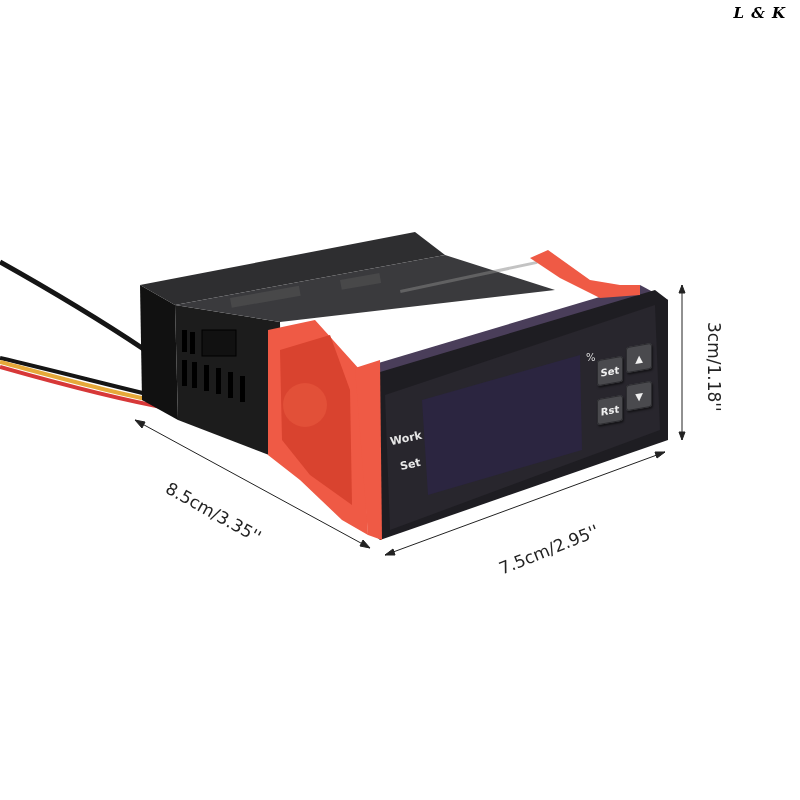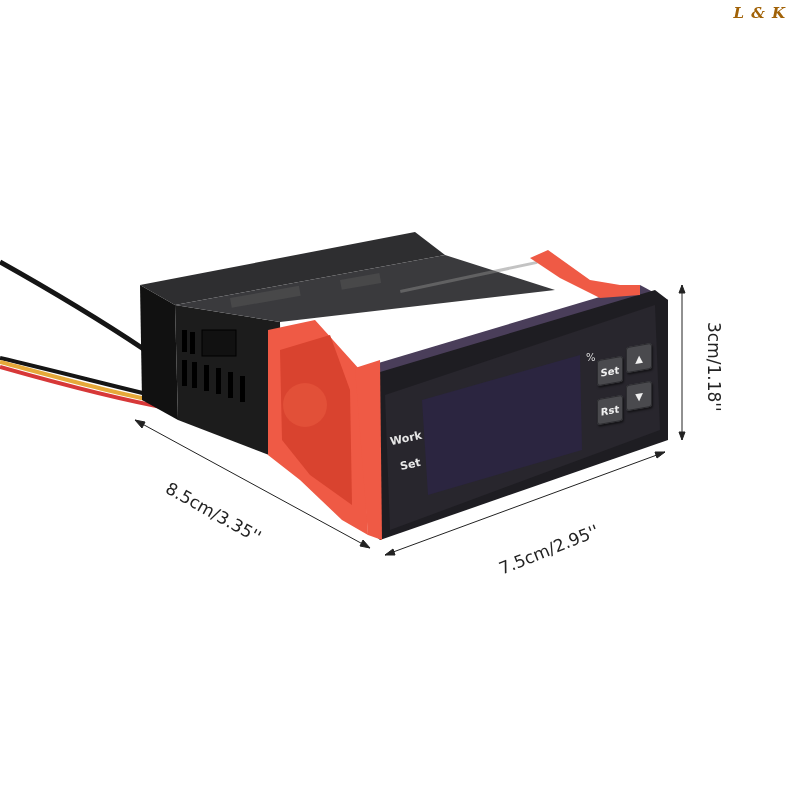--- a/index.html
+++ b/index.html
@@ -1,18 +1,18 @@
 <!DOCTYPE html>
 <html><head>
 <meta charset="utf-8">
 <style>
   html, body { margin: 0; padding: 0; background: #ffffff; }
   body { width: 800px; height: 800px; position: relative; overflow: hidden; font-family: "DejaVu Sans", sans-serif; }
   .scene { position: absolute; left: 0; top: 0; width: 800px; height: 800px; }
-  .watermark { position: absolute; right: 14px; top: 4px; font-family: "DejaVu Serif", serif; font-style: italic; font-weight: bold; font-size: 15px; color: #a16207; letter-spacing: 1px; }
+  .watermark { position: absolute; right: 14px; top: 4px; font-family: "DejaVu Serif", serif; font-style: italic; font-weight: bold; font-size: 15px; color: #000000; letter-spacing: 1px; }
   .dim { position: absolute; font-family: "DejaVu Sans", sans-serif; font-size: 17px; color: #222; white-space: nowrap; transform-origin: left top; }
   .dim-depth { left: 172px; top: 478px; transform: rotate(29deg); }
   .dim-width { left: 496px; top: 560px; transform: rotate(-22deg); }
   .dim-height { left: 724px; top: 322px; transform: rotate(90deg); }
   .front-label { position: absolute; font-family: "DejaVu Sans", sans-serif; font-weight: bold; color: #e8e8e8; font-size: 11px; }
   .lbl-work { left: 390px; top: 432px; transform: rotate(-12deg); }
   .lbl-set { left: 400px; top: 458px; transform: rotate(-12deg); }
   .btn { position: absolute; width: 26px; height: 26px; background: #4a4a4e; border-radius: 3px; box-shadow: inset 0 0 0 1px #2c2c30, 1px 2px 2px rgba(0,0,0,.5); color: #f0f0f0; font-weight: bold; font-size: 10px; display: flex; align-items: center; justify-content: center; transform: skewY(-10deg); }
   .btn-set { left: 597px; top: 358px; }
   .btn-up { left: 626px; top: 345px; }

